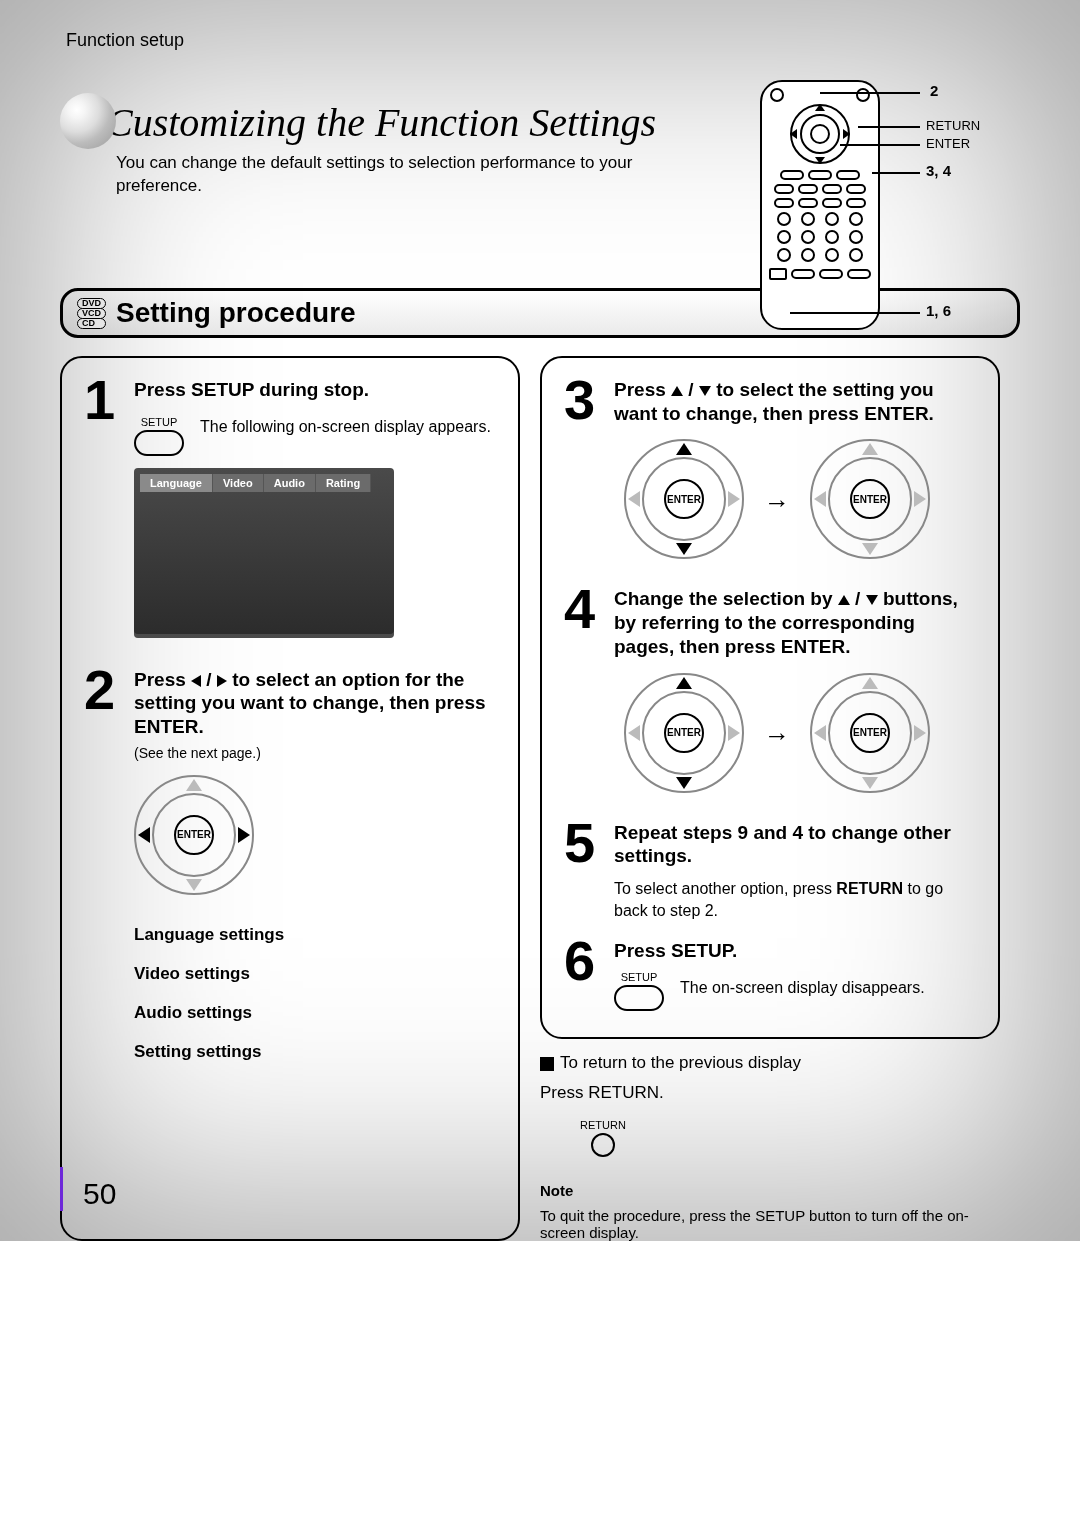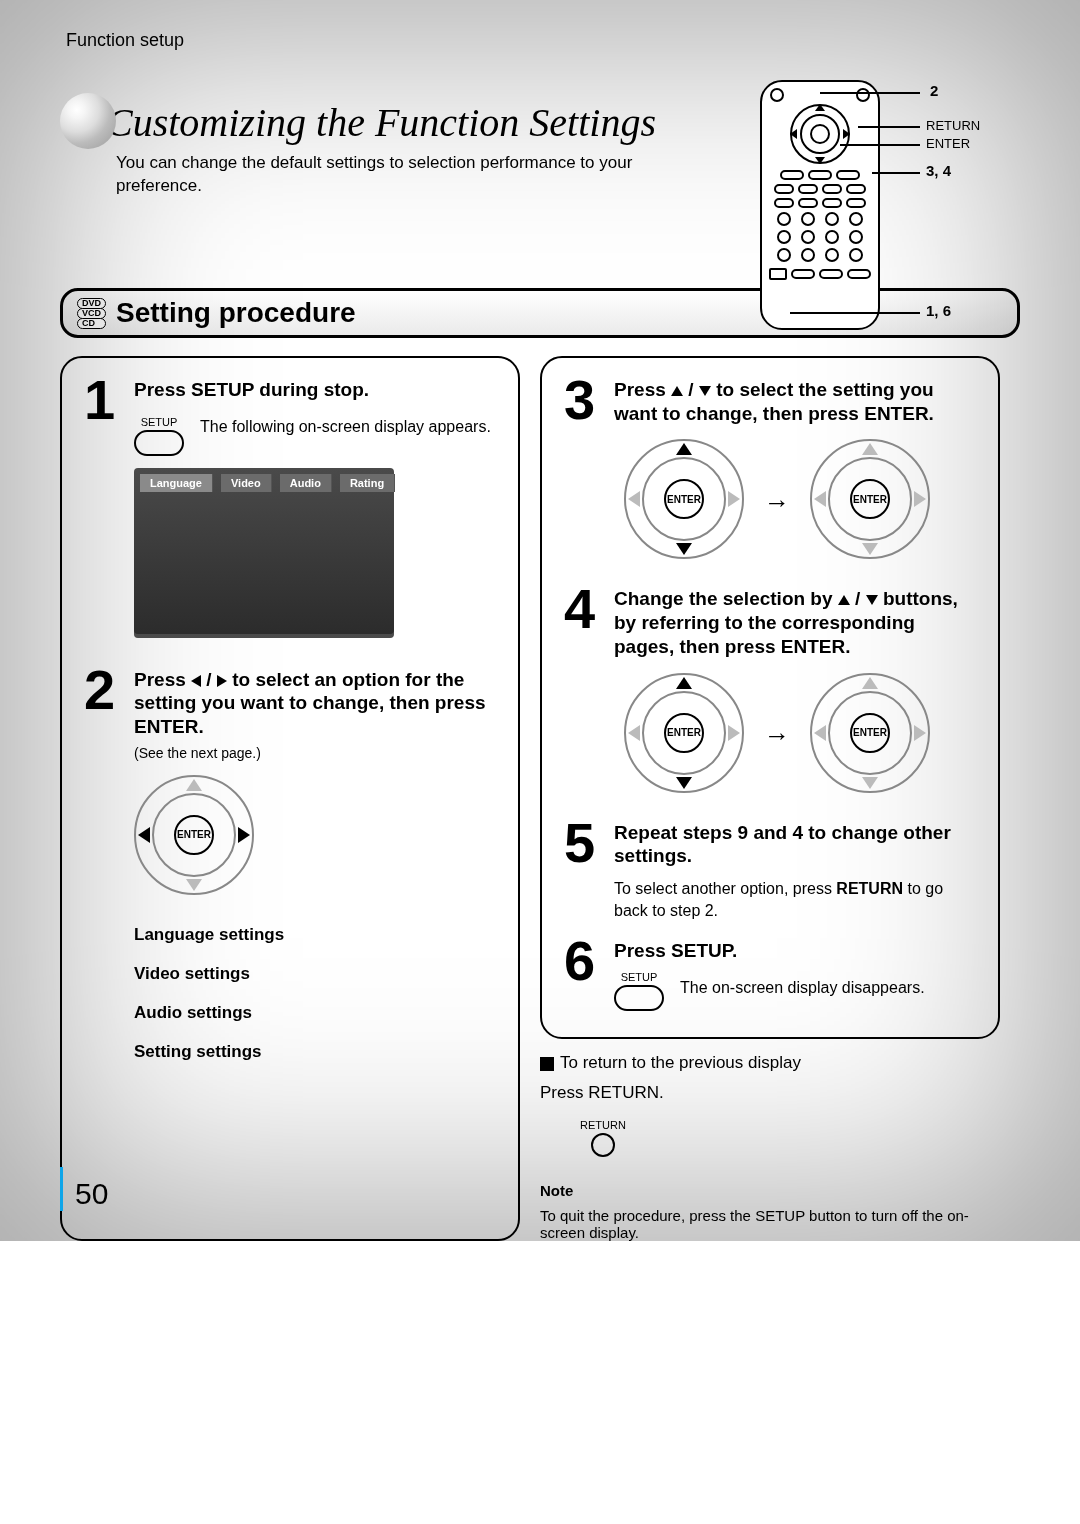--- a/index.html
+++ b/index.html
@@ -82,21 +82,21 @@
   .cols{display:flex;gap:20px;margin-top:18px;}
   .panel{border:2px solid #000;border-radius:22px;padding:20px 22px 26px 22px;width:460px;background:#fff;}
   .step{display:flex;gap:12px;margin-bottom:18px;}
   .step .num{font-size:56px;font-weight:900;line-height:0.8;font-family:Arial,sans-serif;min-width:38px;}
   .step .body{flex:1;}
   .step .head{font-size:19px;font-weight:bold;line-height:1.25;}
   .step .sub{font-size:16px;margin-top:10px;line-height:1.35;}
   .setup-btn{display:inline-block;border:2px solid #000;border-radius:14px;width:50px;height:26px;position:relative;vertical-align:middle;}
   .setup-lbl{font-size:11px;text-align:center;display:block;margin-bottom:2px;}
   .screen{width:260px;height:170px;background:linear-gradient(#4a4a4a,#2b2b2b);border-radius:4px;margin-top:12px;position:relative;box-shadow:inset 0 -4px 0 rgba(255,255,255,.15);}
-  .screen .tabs{display:flex;position:absolute;top:6px;left:6px;right:6px;gap:8px;}
+  .screen .tabs{display:flex;position:absolute;top:6px;left:6px;right:6px;gap:0;}
   .screen .tab{flex:0 0 auto;font-size:11px;font-weight:bold;color:#fff;padding:3px 10px;background:#6b6b6b;border-right:1px solid #555;}
   .screen .tab.active{background:#8a8a8a;}
   .seenext{font-size:14px;margin-top:6px;}
   .settings-list{margin-top:20px;font-weight:bold;font-size:17px;line-height:2.3;}
 
   
   .dpad{position:relative;width:120px;height:120px;}
   .dpad .outer{position:absolute;inset:0;border:2px solid #888;border-radius:50%;}
   .dpad .mid{position:absolute;inset:18px;border:2px solid #888;border-radius:50%;}
   .dpad .center{position:absolute;inset:40px;border:2px solid #000;border-radius:50%;display:flex;align-items:center;justify-content:center;font-size:10px;font-weight:bold;}
@@ -116,21 +116,21 @@
   .dpad-pair{display:flex;align-items:center;gap:20px;margin:14px 0 10px 10px;}
   .arrow{font-size:26px;}
 
   .note-block{margin-top:20px;font-size:15px;max-width:460px;}
   .note-title{font-weight:bold;margin-bottom:8px;}
   .return-row{display:flex;align-items:flex-start;gap:10px;margin-top:10px;font-size:17px;}
   .blksq{display:inline-block;width:14px;height:14px;background:#000;margin-right:6px;vertical-align:middle;}
   .return-btn-wrap{text-align:center;margin-top:6px;margin-left:40px;}
   .round-btn{width:24px;height:24px;border:2px solid #000;border-radius:50%;display:inline-block;}
 
-  .pagenum{position:absolute;bottom:30px;left:60px;font-size:30px;border-left:3px solid #0ea5e9;padding-left:12px;height:44px;display:flex;align-items:flex-end;}
+  .pagenum{position:absolute;bottom:30px;left:60px;font-size:30px;border-left:3px solid #6d28d9;padding-left:20px;height:44px;display:flex;align-items:flex-end;}
 
   .tri-inline{display:inline-block;width:0;height:0;border-style:solid;vertical-align:middle;}
   .tri-up{border-width:0 6px 10px 6px;border-color:transparent transparent #000 transparent;}
   .tri-dn{border-width:10px 6px 0 6px;border-color:#000 transparent transparent transparent;}
   .tri-lf{border-width:6px 10px 6px 0;border-color:transparent #000 transparent transparent;}
   .tri-rt{border-width:6px 0 6px 10px;border-color:transparent transparent transparent #000;}
 </style>
 </head>
 <body>
 <div class="page vignette">

